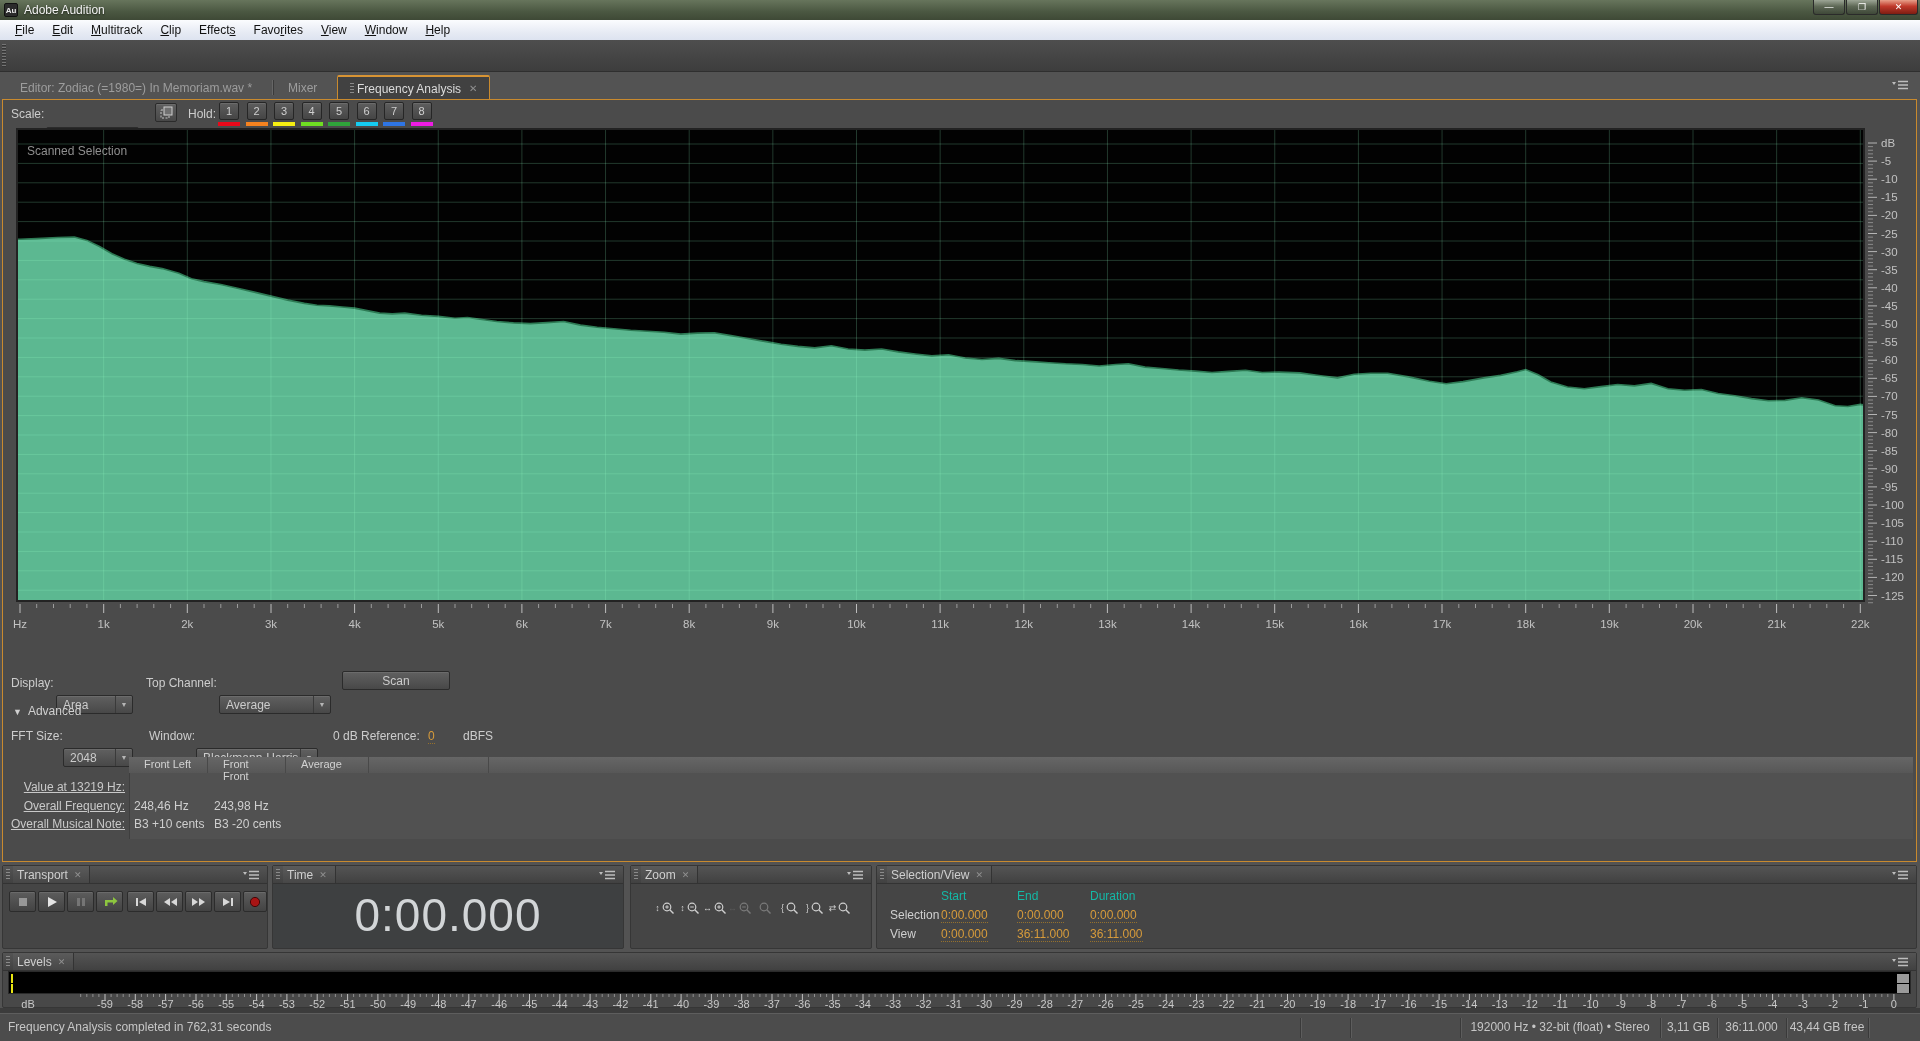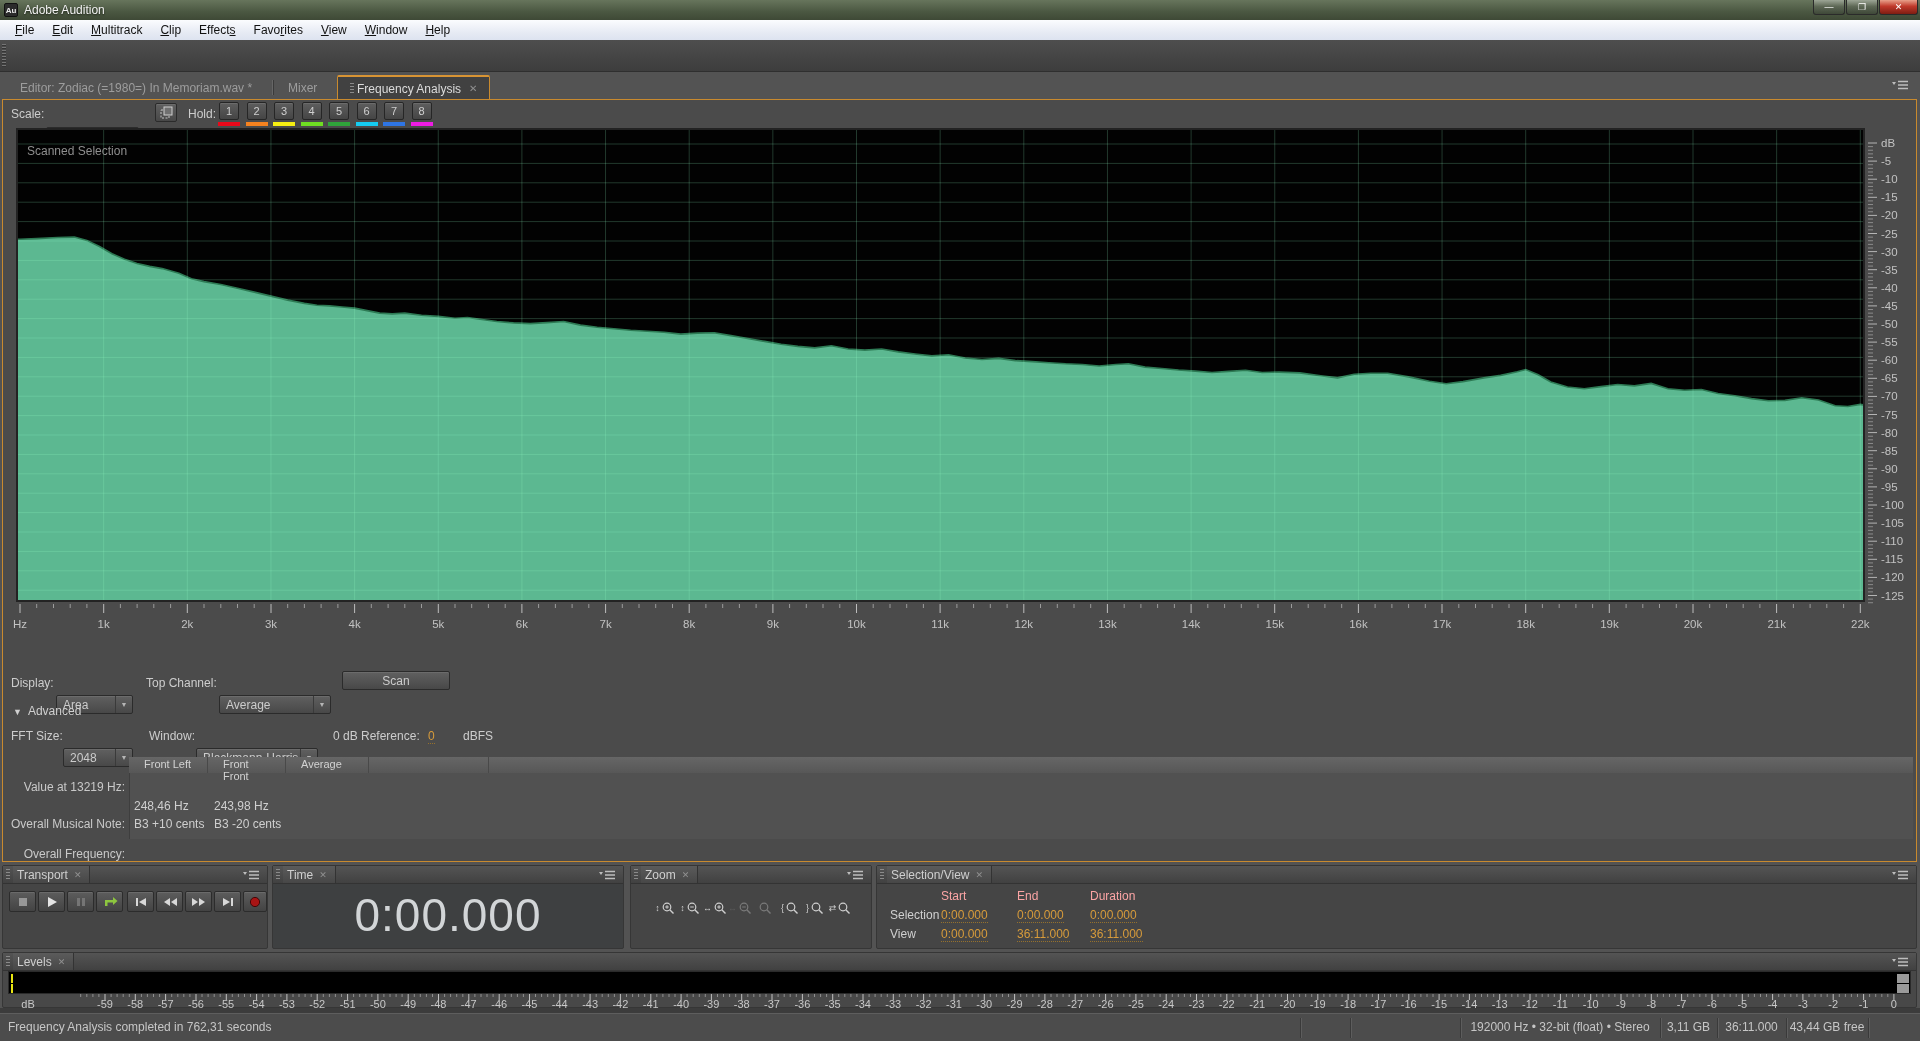--- a/index.html
+++ b/index.html
@@ -64,21 +64,21 @@
     border:1px solid #c98a2e; }
   .hold-btn { position:absolute; width:20px; height:18px; background:linear-gradient(#5e5e5e,#454545);
     border:1px solid #262626; border-radius:2px; color:#cfcfcf; font-size:11px;
     display:flex; align-items:center; justify-content:center; box-shadow:inset 0 1px rgba(255,255,255,.09); }
   .hold-bar { position:absolute; width:22px; height:4px; }
   .btn { position:absolute; background:linear-gradient(#606060,#484848); border:1px solid #2b2b2b;
     border-radius:2px; color:#cccccc; font-size:12px; display:flex; align-items:center;
     justify-content:center; box-shadow:inset 0 1px rgba(255,255,255,.08); }
   #ref-val { color:#d79b3b; border-bottom:1px dotted #96712c; }
   .th { font-size:11px; color:#d2d2d2; padding:1px 15px; border-right:1px solid #494949; }
-  .row-label { position:absolute; width:122px; text-align:right; font-size:12px; color:#c9c9c9; }
+  .row-label { position:absolute; width:122px; text-align:right; font-size:12px; color:#c9c9c9;text-decoration:underline; }
   .cellv { position:absolute; font-size:12px; color:#cfcfcf; white-space:nowrap; }
 
   
   .panel { position:absolute; background:#454545; border:1px solid #363636; border-radius:2px; }
   .phead { position:absolute; left:0; top:0; right:0; height:18px;
     background:linear-gradient(#545454,#414141); border-bottom:1px solid #333;
     display:flex; align-items:center; }
   .ptab { display:flex; align-items:center; gap:6px; padding:0 8px 0 4px; height:100%;
     background:linear-gradient(#5b5b5b,#474747); border-right:1px solid #333; color:#cfcfcf; font-size:12px; }
   .ptab .x { color:#909090; font-size:9px; }
@@ -87,21 +87,21 @@
   .pmenu { position:absolute; top:4px; width:16px; height:11px; }
   .tbtn { position:absolute; top:25px; width:27px; height:21px;
     background:linear-gradient(#5d5d5d,#434343); border:1px solid #2c2c2c; border-radius:2px;
     display:flex; align-items:center; justify-content:center; box-shadow:inset 0 1px rgba(255,255,255,.09); }
   #time-value { position:absolute; left:0; right:0; top:22px; text-align:center;
     font-size:46px; color:#d2d5d7; letter-spacing:1px; }
   .zbtn { position:absolute; top:32px; width:25px; height:20px; display:flex;
     align-items:center; justify-content:center; gap:1px; color:#cfcfcf; }
   .zbtn .mod { font-size:9px; color:#cfcfcf; }
   .zbtn.dim, .zbtn.dim .mod { opacity:.38; }
-  .sv-col { position:absolute; font-size:12px; color:#fca5a5; }
+  .sv-col { position:absolute; font-size:12px; color:#14b8a6; }
   .sv-lab { position:absolute; font-size:12px; color:#d0d0d0; }
   .sv-val { position:absolute; font-size:12px; color:#d79b3b; border-bottom:1px dotted #96712c; }
 
   
   #levels-meter { left:8px; top:971px; width:1903px; height:23px; background:#000;
     border:1px solid #2a2a2a; }
   .meter-tick-y { position:absolute; width:2px; background:#e8e512; }
   .meter-block { position:absolute; background:#9a9a9a; }
 
   
@@ -660,21 +660,21 @@
 
     <div id="results-area">
         <div style="position:absolute;left:126px;top:673px;width:1784px;height:66px;background:#515151;border-left:1px solid #3e3e3e;"></div>
         <div style="position:absolute;left:126px;top:657px;width:1784px;height:16px;background:linear-gradient(#666,#575757);display:flex;">
           <div class="th" style="width: 79px;">Front Left</div>
           <div class="th" style="width: 78px;">Front Front</div>
           <div class="th" style="width: 83px;">Average</div>
           <div class="th" style="width: 120px;"></div>
         </div>
         <div class="row-label" style="position:absolute;left:0;top:680px;">Value at 13219 Hz:</div>
-        <div class="row-label" style="position:absolute;left:0;top:699px;margin-top:48px;">Overall Frequency:</div>
+        <div class="row-label" style="position:absolute;left:0;top:699px;">Overall Frequency:</div>
         <div class="row-label" style="position:absolute;left:0;top:717px;">Overall Musical Note:</div>
         <div class="cellv" style="position:absolute;left:131px;top:699px;">248,46 Hz</div>
         <div class="cellv" style="position:absolute;left:211px;top:699px;">243,98 Hz</div>
         <div class="cellv" style="position:absolute;left:131px;top:717px;">B3 +10 cents</div>
         <div class="cellv" style="position:absolute;left:211px;top:717px;">B3 -20 cents</div>
       </div>
   </div>
 
   <div class="panel" style="left:2px;top:865px;width:266px;height:84px;">
     <div class="phead">

